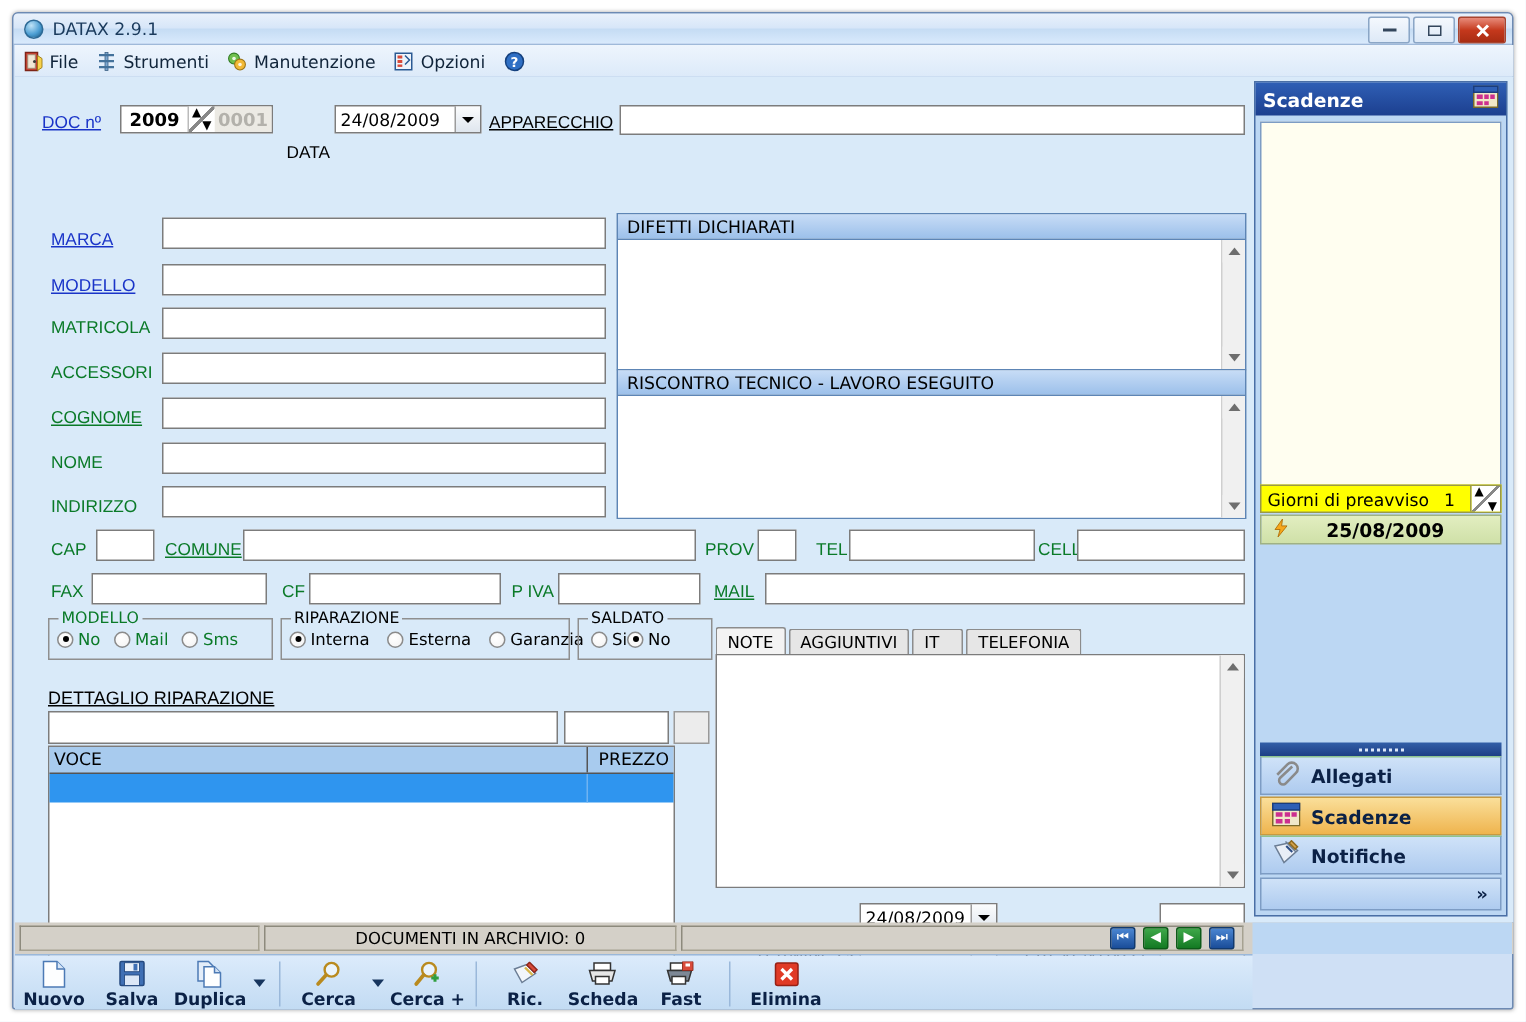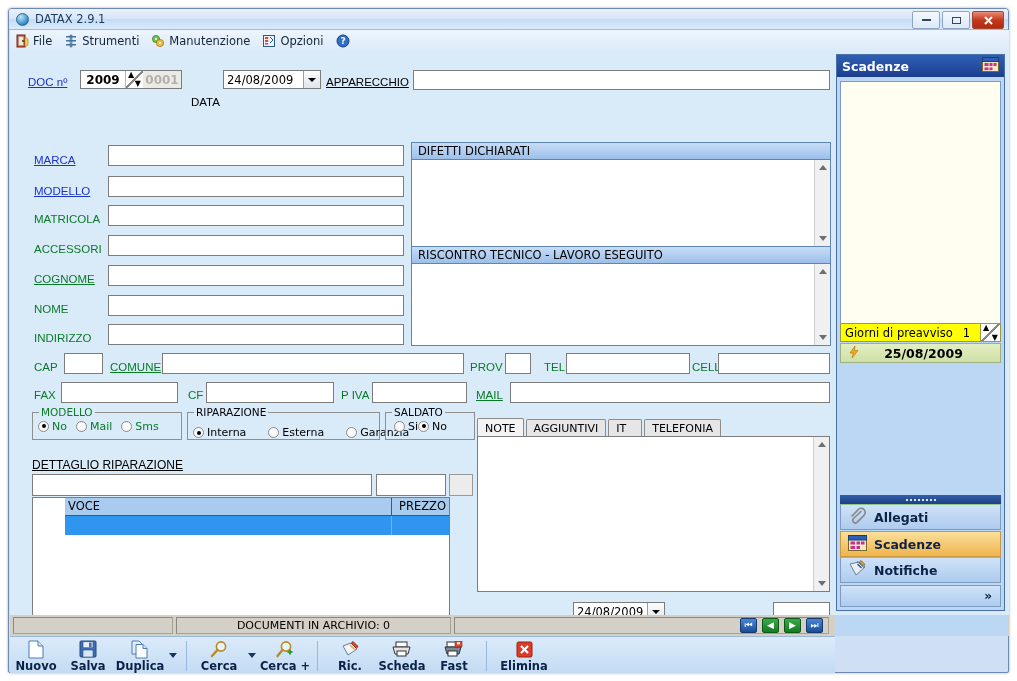--- a/index.html
+++ b/index.html
@@ -92,21 +92,21 @@
   .grp.green > .cap{color:#0a7a28;}
   .grp .row{display:flex;align-items:center;height:100%;padding-left:5px;gap:9px;}
   .rd{display:flex;align-items:center;gap:3px;font-size:11px;white-space:nowrap;color:#000;}
   .rd.g{color:#0a7a28;}
   .rdc{width:11px;height:11px;border-radius:50%;box-sizing:border-box;
        border:1px solid #8b8b8b;background:radial-gradient(circle at 40% 35%,#fff,#f2f2f2);
        display:flex;align-items:center;justify-content:center;flex:0 0 auto;}
   .rdc.on::after{content:"";width:4px;height:4px;border-radius:50%;background:#000;display:block;}
 
   
-  .tbl{position:absolute;border:1px solid #7c7c7c;background:#fff;box-sizing:border-box;padding-left:32px;}
+  .tbl{position:absolute;border:1px solid #7c7c7c;background:#fff;box-sizing:border-box;}
   .tbl .hdr{display:flex;height:17px;background:#a8cbee;border-bottom:1px solid #555;}
   .tbl .hdr div{font-size:11.5px;color:#000;padding:1px 3px 0 3px;box-sizing:border-box;}
   .tbl .hdr .c1{flex:1;border-right:1px solid #555;}
   .tbl .hdr .c2{width:57px;text-align:right;}
   .tbl .selrow{display:flex;height:19px;}
   .tbl .selrow div{background:#2f95ef;}
   .tbl .selrow .c1{flex:1;border-right:1px solid #6fb3f2;}
   .tbl .selrow .c2{width:57px;}
 
   
@@ -362,21 +362,21 @@
               </span>
         <span class="rd g">
                 <span class="rdc"></span>
                 <span>Sms</span>
               </span>
       </div>
     </div>
 
     <div class="grp" style="left:173px;top:358px;width:193px;height:28px;">
       <span class="cap">RIPARAZIONE</span>
-      <div class="row" style="gap:22px;align-items:flex-end;">
+      <div class="row" style="gap:12px;">
         <span class="rd">
                 <span class="rdc on"></span>
                 <span>Interna</span>
               </span>
         <span class="rd">
                 <span class="rdc"></span>
                 <span>Esterna</span>
               </span>
         <span class="rd">
                 <span class="rdc"></span>

